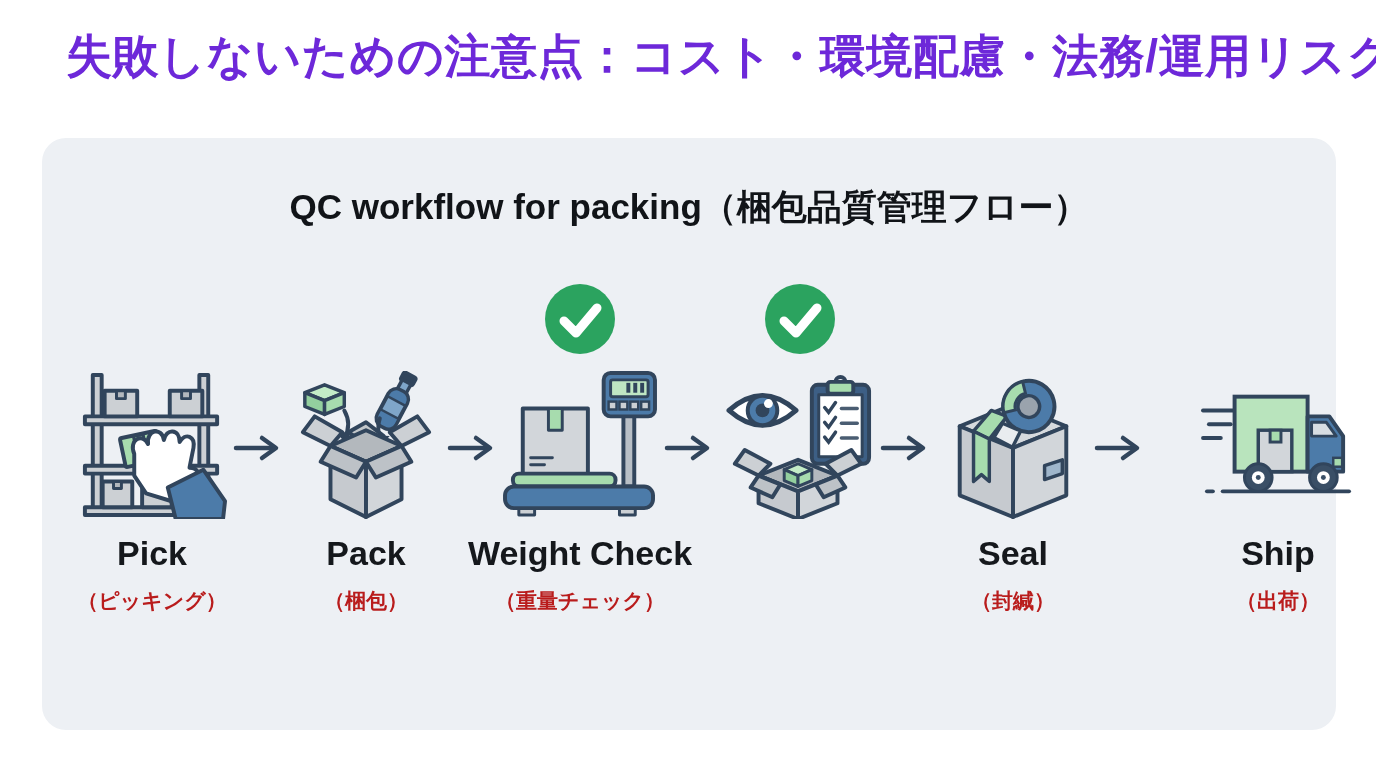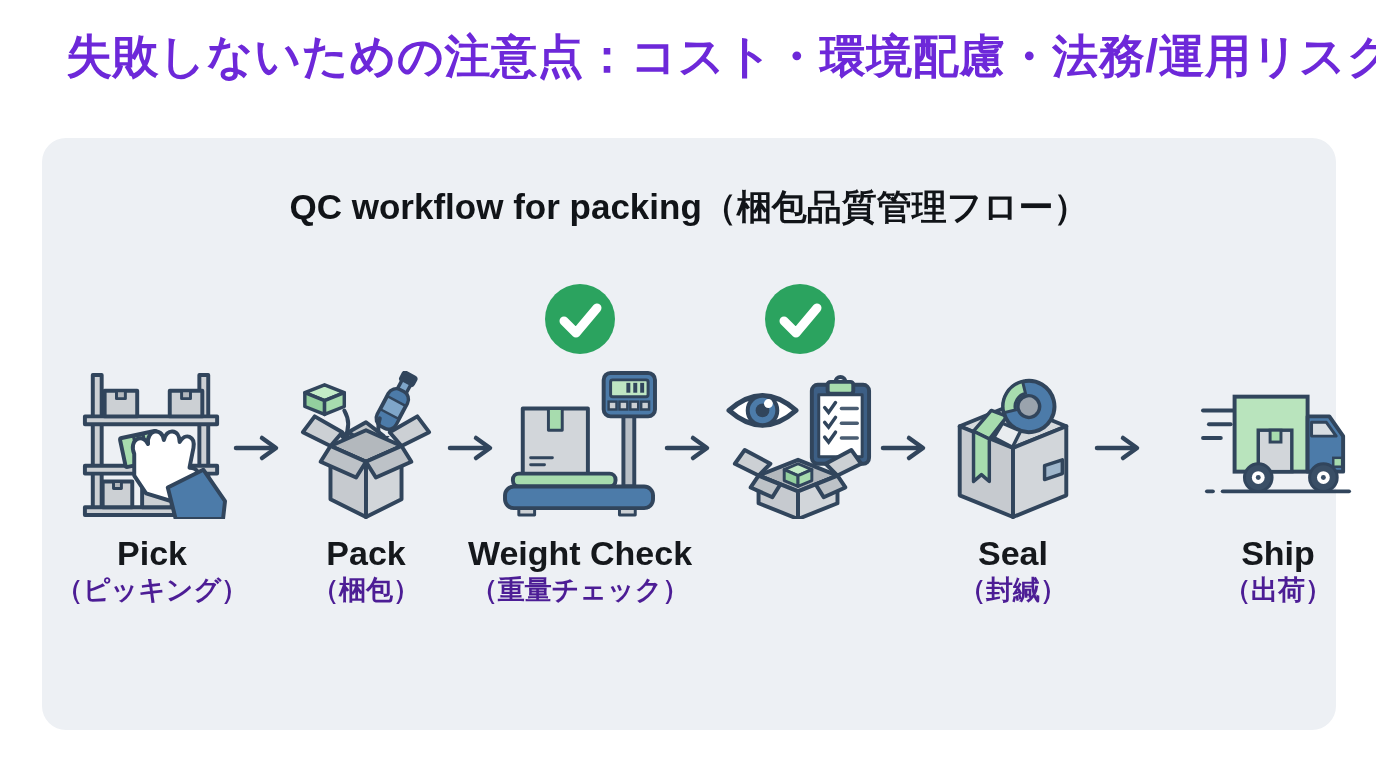--- a/index.html
+++ b/index.html
@@ -9,21 +9,21 @@
     font-size:46px;font-weight:900;color:#6d28d9;letter-spacing:0.5px;white-space:nowrap;}
   .panel{position:absolute;left:42px;top:138px;width:1294px;height:592px;
     background:#edf0f4;border-radius:24px;}
   .panel-title{position:absolute;left:0;top:46px;width:100%;text-align:center;
     font-size:35px;font-weight:bold;color:#111418;white-space:nowrap;}
   .step{position:absolute;top:145px;width:260px;display:flex;flex-direction:column;align-items:center;}
   .check-slot{height:88px;width:72px;display:flex;align-items:flex-start;justify-content:center;}
   .icon-slot{height:148px;width:160px;display:flex;align-items:center;justify-content:center;}
   .icon-slot svg{display:block;}
   .label-en{margin-top:16px;font-size:34px;font-weight:bold;color:#15181c;white-space:nowrap;line-height:1.1;}
-  .label-ja{margin-top:3px;font-size:27px;font-weight:bold;color:#4c1d95;white-space:nowrap;line-height:1.15;}
+  .label-ja{margin-top:17px;font-size:21px;font-weight:bold;color:#b91c1c;white-space:nowrap;line-height:1.15;}
   .arrow{position:absolute;top:294px;width:52px;height:32px;}
   .s0{left:-20px}.s1{left:194px}.s2{left:408px}.s3{left:628px}.s4{left:841px}.s5{left:1106px}
   .a0{left:191px}.a1{left:405px}.a2{left:622px}.a3{left:838px}.a4{left:1052px}
 </style>
 </head>
 <body>
 
 <div class="stage">
 
   <div class="page-title">失敗しないための注意点：コスト・環境配慮・法務/運用リスク</div>

